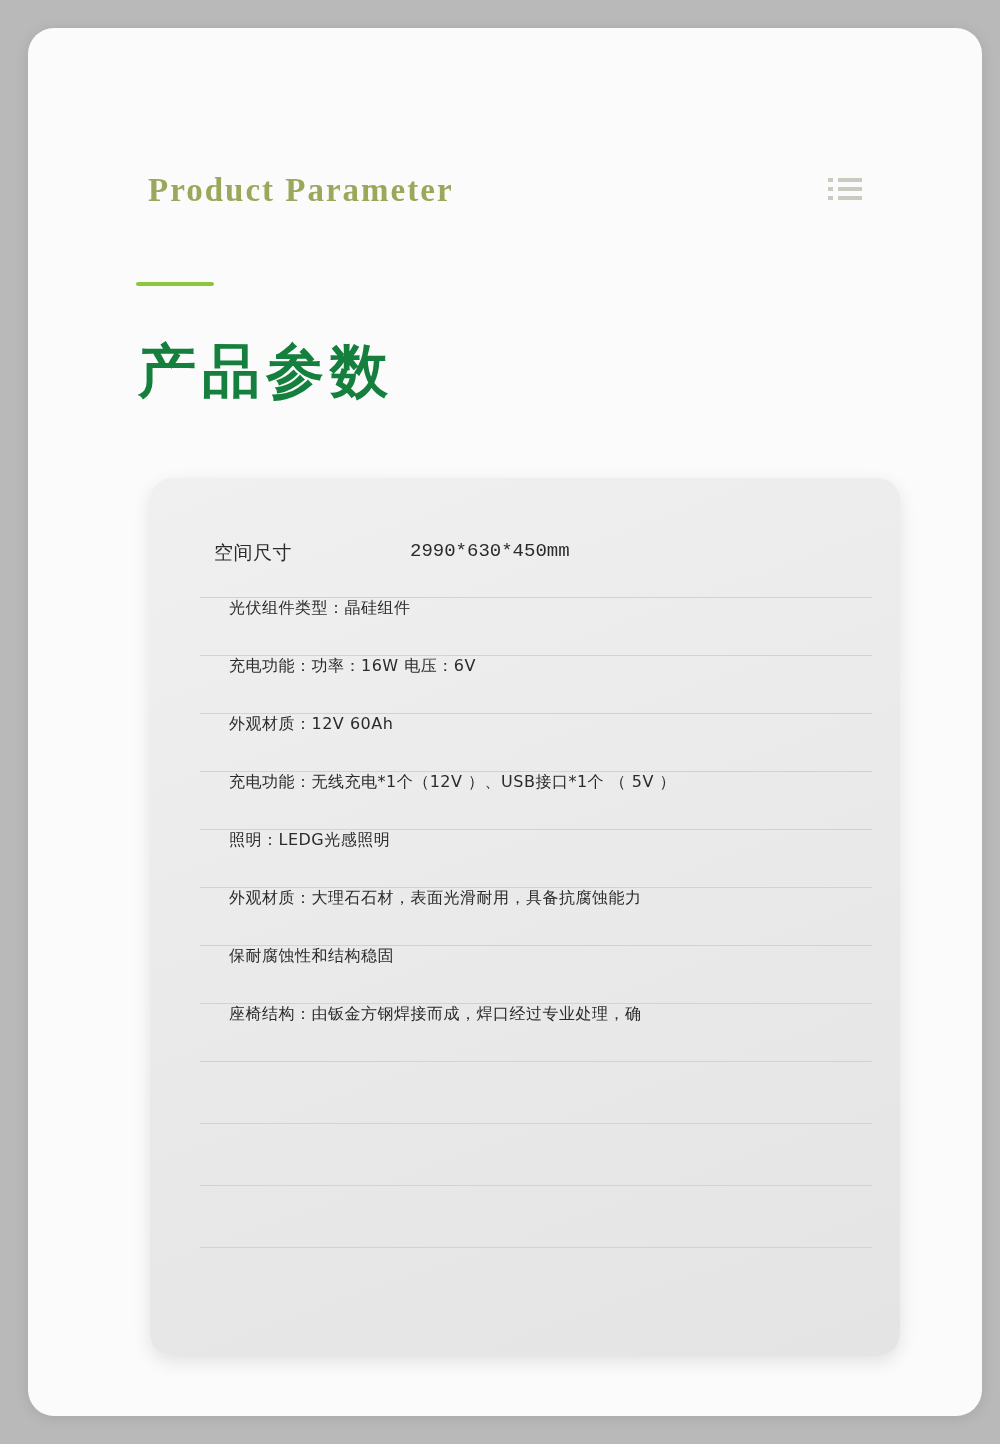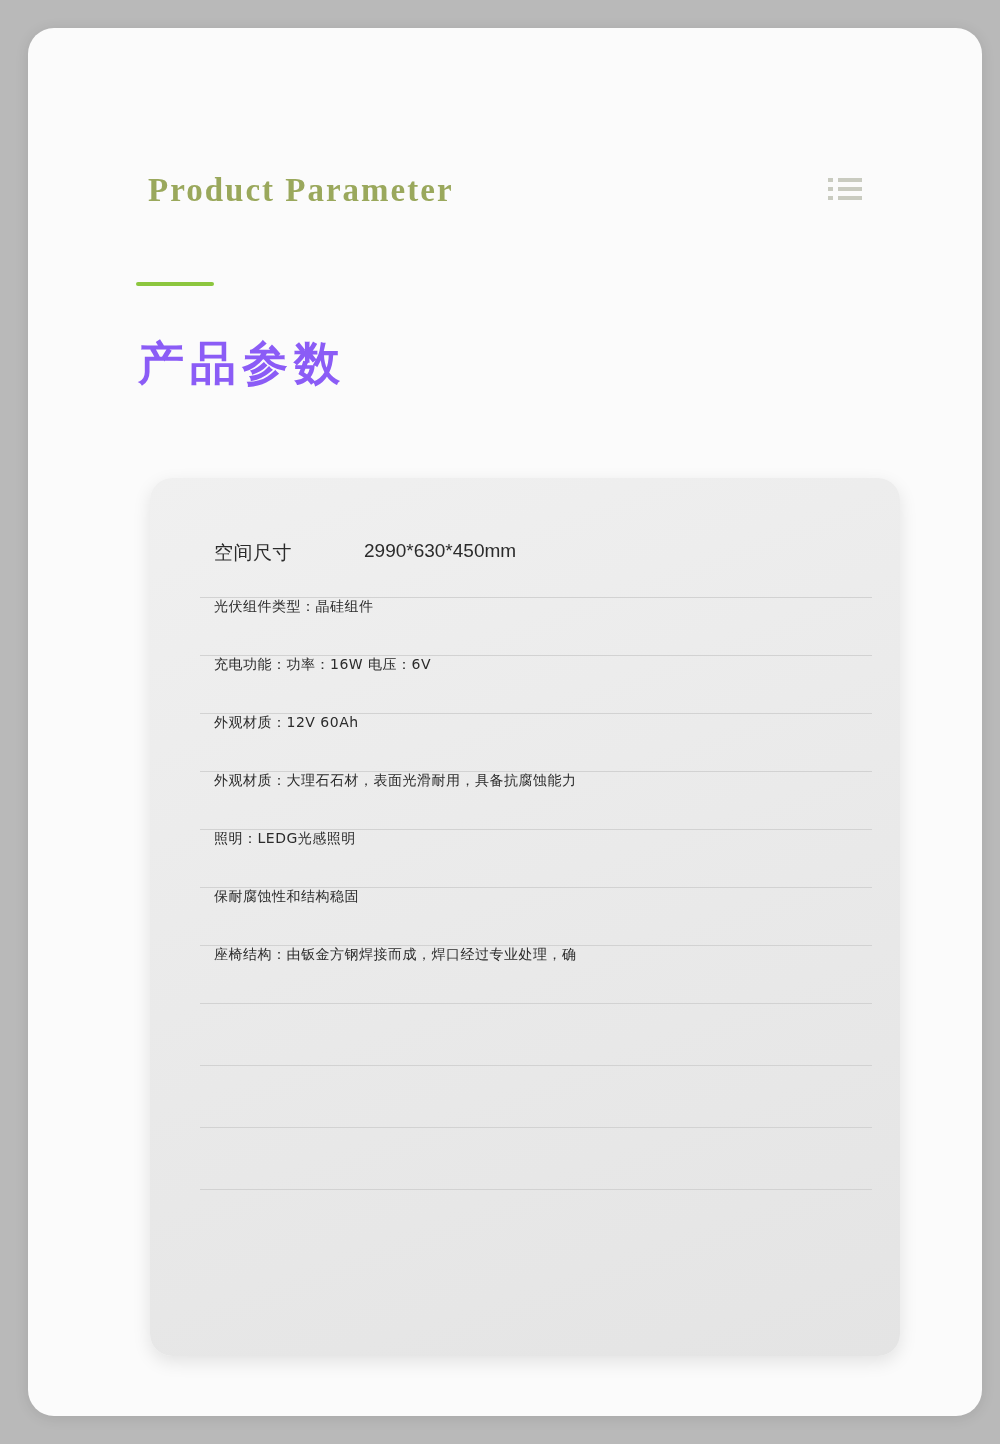--- a/index.html
+++ b/index.html
@@ -70,23 +70,23 @@
     width: 78px;
     height: 4px;
     background: #8cc63e;
     border-radius: 2px;
   }
   .title-cn {
     position: absolute;
     left: 110px;
     top: 305px;
     font-family: "DejaVu Sans", "Liberation Sans", sans-serif;
-    font-size: 46px;
+    font-size: 58px;
     font-weight: bold;
-    color: #8b5cf6;
+    color: #15803d;
     letter-spacing: 6px;
     white-space: nowrap;
   }
 
   .spec-panel {
     position: absolute;
     left: 122px;
     top: 450px;
     width: 750px;
     height: 878px;
@@ -109,35 +109,36 @@
     box-sizing: border-box;
   }
   .spec-row .label {
     font-family: "DejaVu Sans", "Liberation Sans", sans-serif;
     font-size: 19px;
     color: #2b2b2b;
     white-space: nowrap;
     letter-spacing: 0.5px;
   }
   .spec-row .value {
-    font-family: Liberation Sans, sans-serif;
+    font-family: Liberation Mono, monospace;
     font-size: 19px;
     color: #2b2b2b;
-    margin-left: 72px;
+    margin-left: 118px;
     white-space: nowrap;
   }
   .spec-row.empty {
     min-height: 62px;
   }
   .spec-row .cont {
     font-family: "DejaVu Sans", "Liberation Sans", sans-serif;
-    font-size: 14px;
+    font-size: 16px;
     color: #2b2b2b;
     letter-spacing: 0.5px;
     white-space: nowrap;
+    margin-left: 15px;
   }
 </style>
 </head>
 <body>
 
 <div class="page-card">
 
   <div class="header">
     <div class="title-en">Product Parameter</div>
     <div class="menu-icon">
@@ -173,27 +174,30 @@
       </div>
 
       <div class="spec-row">
         <span class="cont">充电功能：功率：16W    电压：6V</span>
       </div>
 
       <div class="spec-row">
         <span class="cont">外观材质：12V 60Ah</span>
       </div>
 
+      <div class="spec-row">
+        <span class="cont">充电功能：无线充电*1个（12V ）、USB接口*1个 （ 5V ）</span>
+      </div>
+
+      <div class="spec-row">
+        <span class="cont">照明：LEDG光感照明</span>
+      </div>
 
       <div class="spec-row">
         <span class="cont">外观材质：大理石石材，表面光滑耐用，具备抗腐蚀能力</span>
-      </div>
-
-      <div class="spec-row">
-        <span class="cont">照明：LEDG光感照明</span>
       </div>
 
       <div class="spec-row">
         <span class="cont">保耐腐蚀性和结构稳固</span>
       </div>
 
       <div class="spec-row">
         <span class="cont">座椅结构：由钣金方钢焊接而成，焊口经过专业处理，确</span>
       </div>
 

